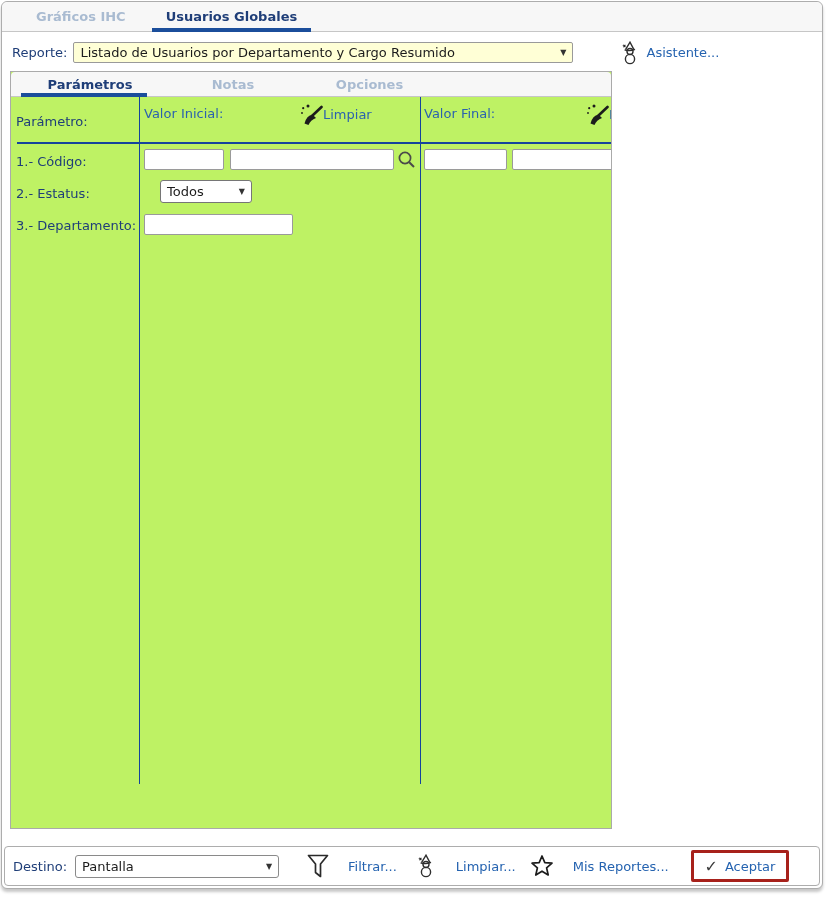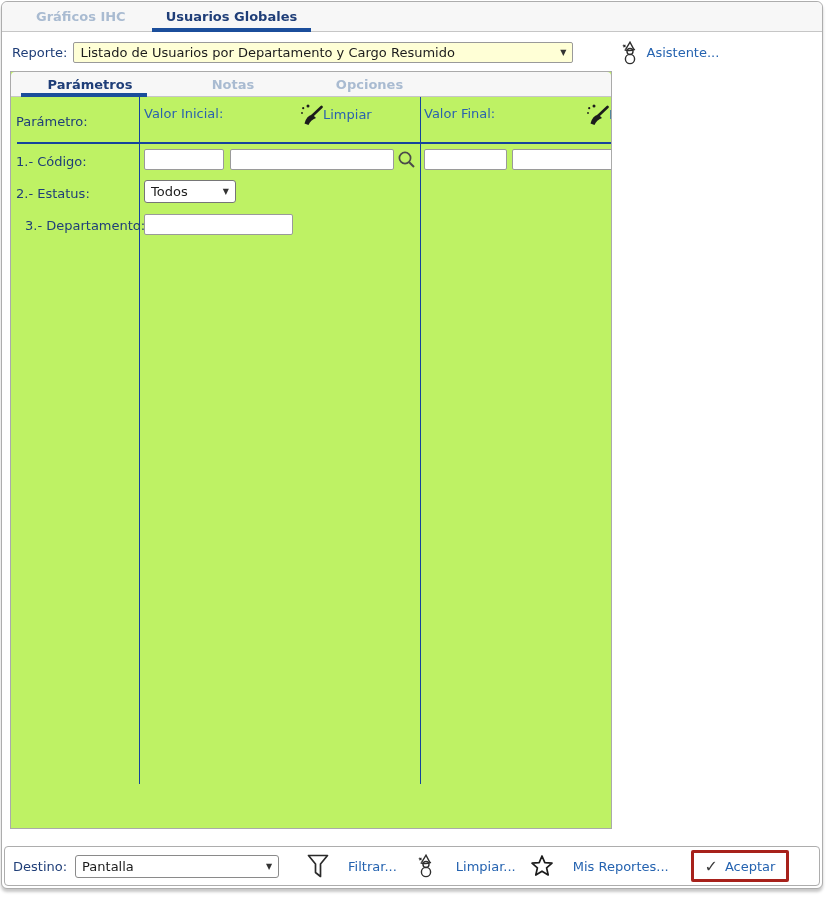--- a/index.html
+++ b/index.html
@@ -23,21 +23,21 @@
     content:""; position:absolute; left:6px; right:6px; bottom:-1px; height:4px; background:#1b4e9b;
   }
   
   .report-row { display:flex; align-items:center; padding:10px 8px 8px 10px; height:39px; }
   .lbl-navy { color:#1f3e78; font-size:13px; }
   .lbl-blue { color:#2b62ae; font-size:13px; }
   .link-blue { color:#2563b0; font-size:13px; cursor:pointer; white-space:nowrap; }
   .fake-select {
     display:flex; align-items:center; justify-content:space-between;
     border:1px solid #9a9a9a; border-radius:2px; background:#fff;
-    font-size:13px; color:#1c1c1c; padding:0 6px; height:21px; cursor:pointer;
+    font-size:13px; color:#1c1c1c; padding:0 6px; height:21px; cursor:pointer;margin-left:16px;
   }
   .fake-select .arrow { font-size:8px; color:#333; margin-left:6px; }
   .report-select { width:500px; margin-left:6px; background:#ffffd6; height:21px; }
   .assistant { display:flex; align-items:center; gap:5px; margin-left:46px; }
   
   .panel {
     margin-left:8px; width:602px; height:758px;
     border:1px solid #aaa; border-radius:0; position:relative; background:#bef264;
   }
   .panel-tabs {
@@ -169,21 +169,21 @@
         <circle cx="8" cy="8" r="5.6" fill="none" stroke="#4a4a4a" stroke-width="1.7"></circle>
         <line x1="12.2" y1="12.2" x2="17" y2="17" stroke="#4a4a4a" stroke-width="2"></line>
       </svg>
 
       <span class="pos lbl-navy" style="left:5px; top:89px;">2.- Estatus:</span>
       <div class="fake-select estatus-select">
         <span>Todos</span>
         <span class="arrow">▼</span>
       </div>
 
-      <span class="pos lbl-navy" style="left:14px; top:121px;">3.- Departamento:</span>
+      <span class="pos lbl-navy" style="left:5px; top:121px;">3.- Departamento:</span>
       <input class="txt-input" style="left: 133px; top: 117px; width: 149px;" value="">
 
       <div class="scrollbar">
         <span class="scroll-arrow">▲</span>
         <span class="scroll-arrow">▼</span>
       </div>
     </div>
   </div>
 
   <div class="footer">

